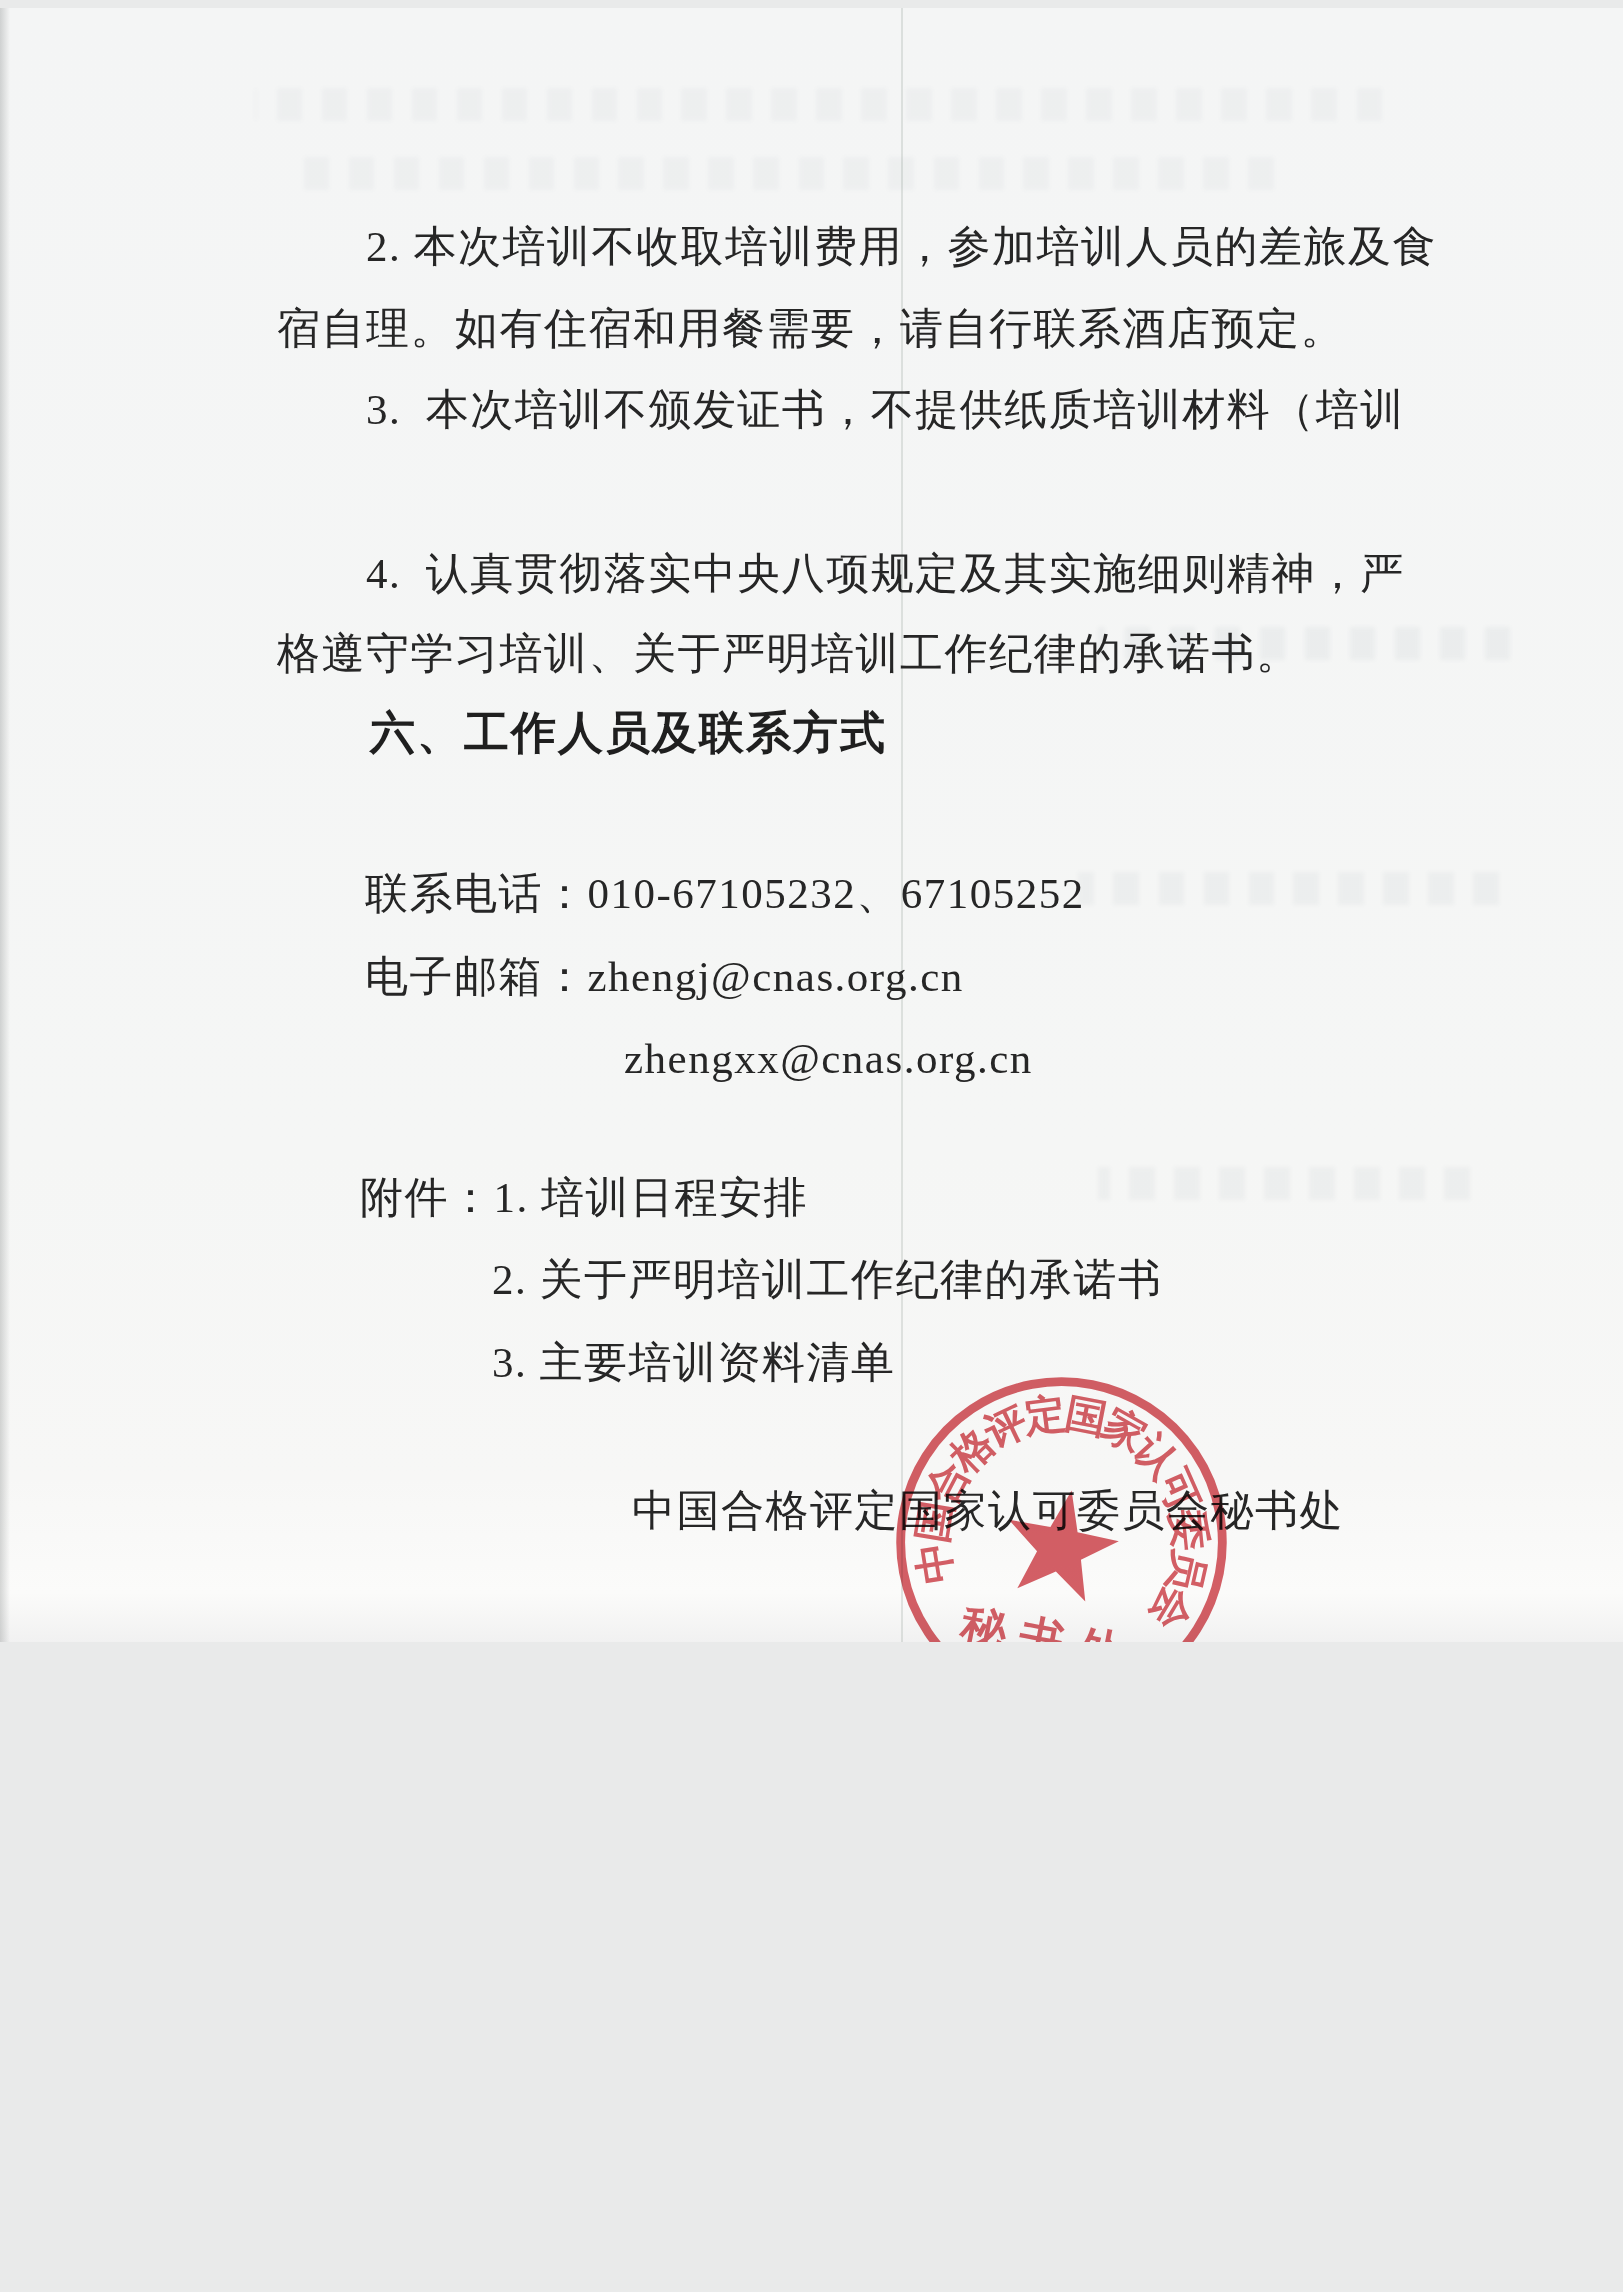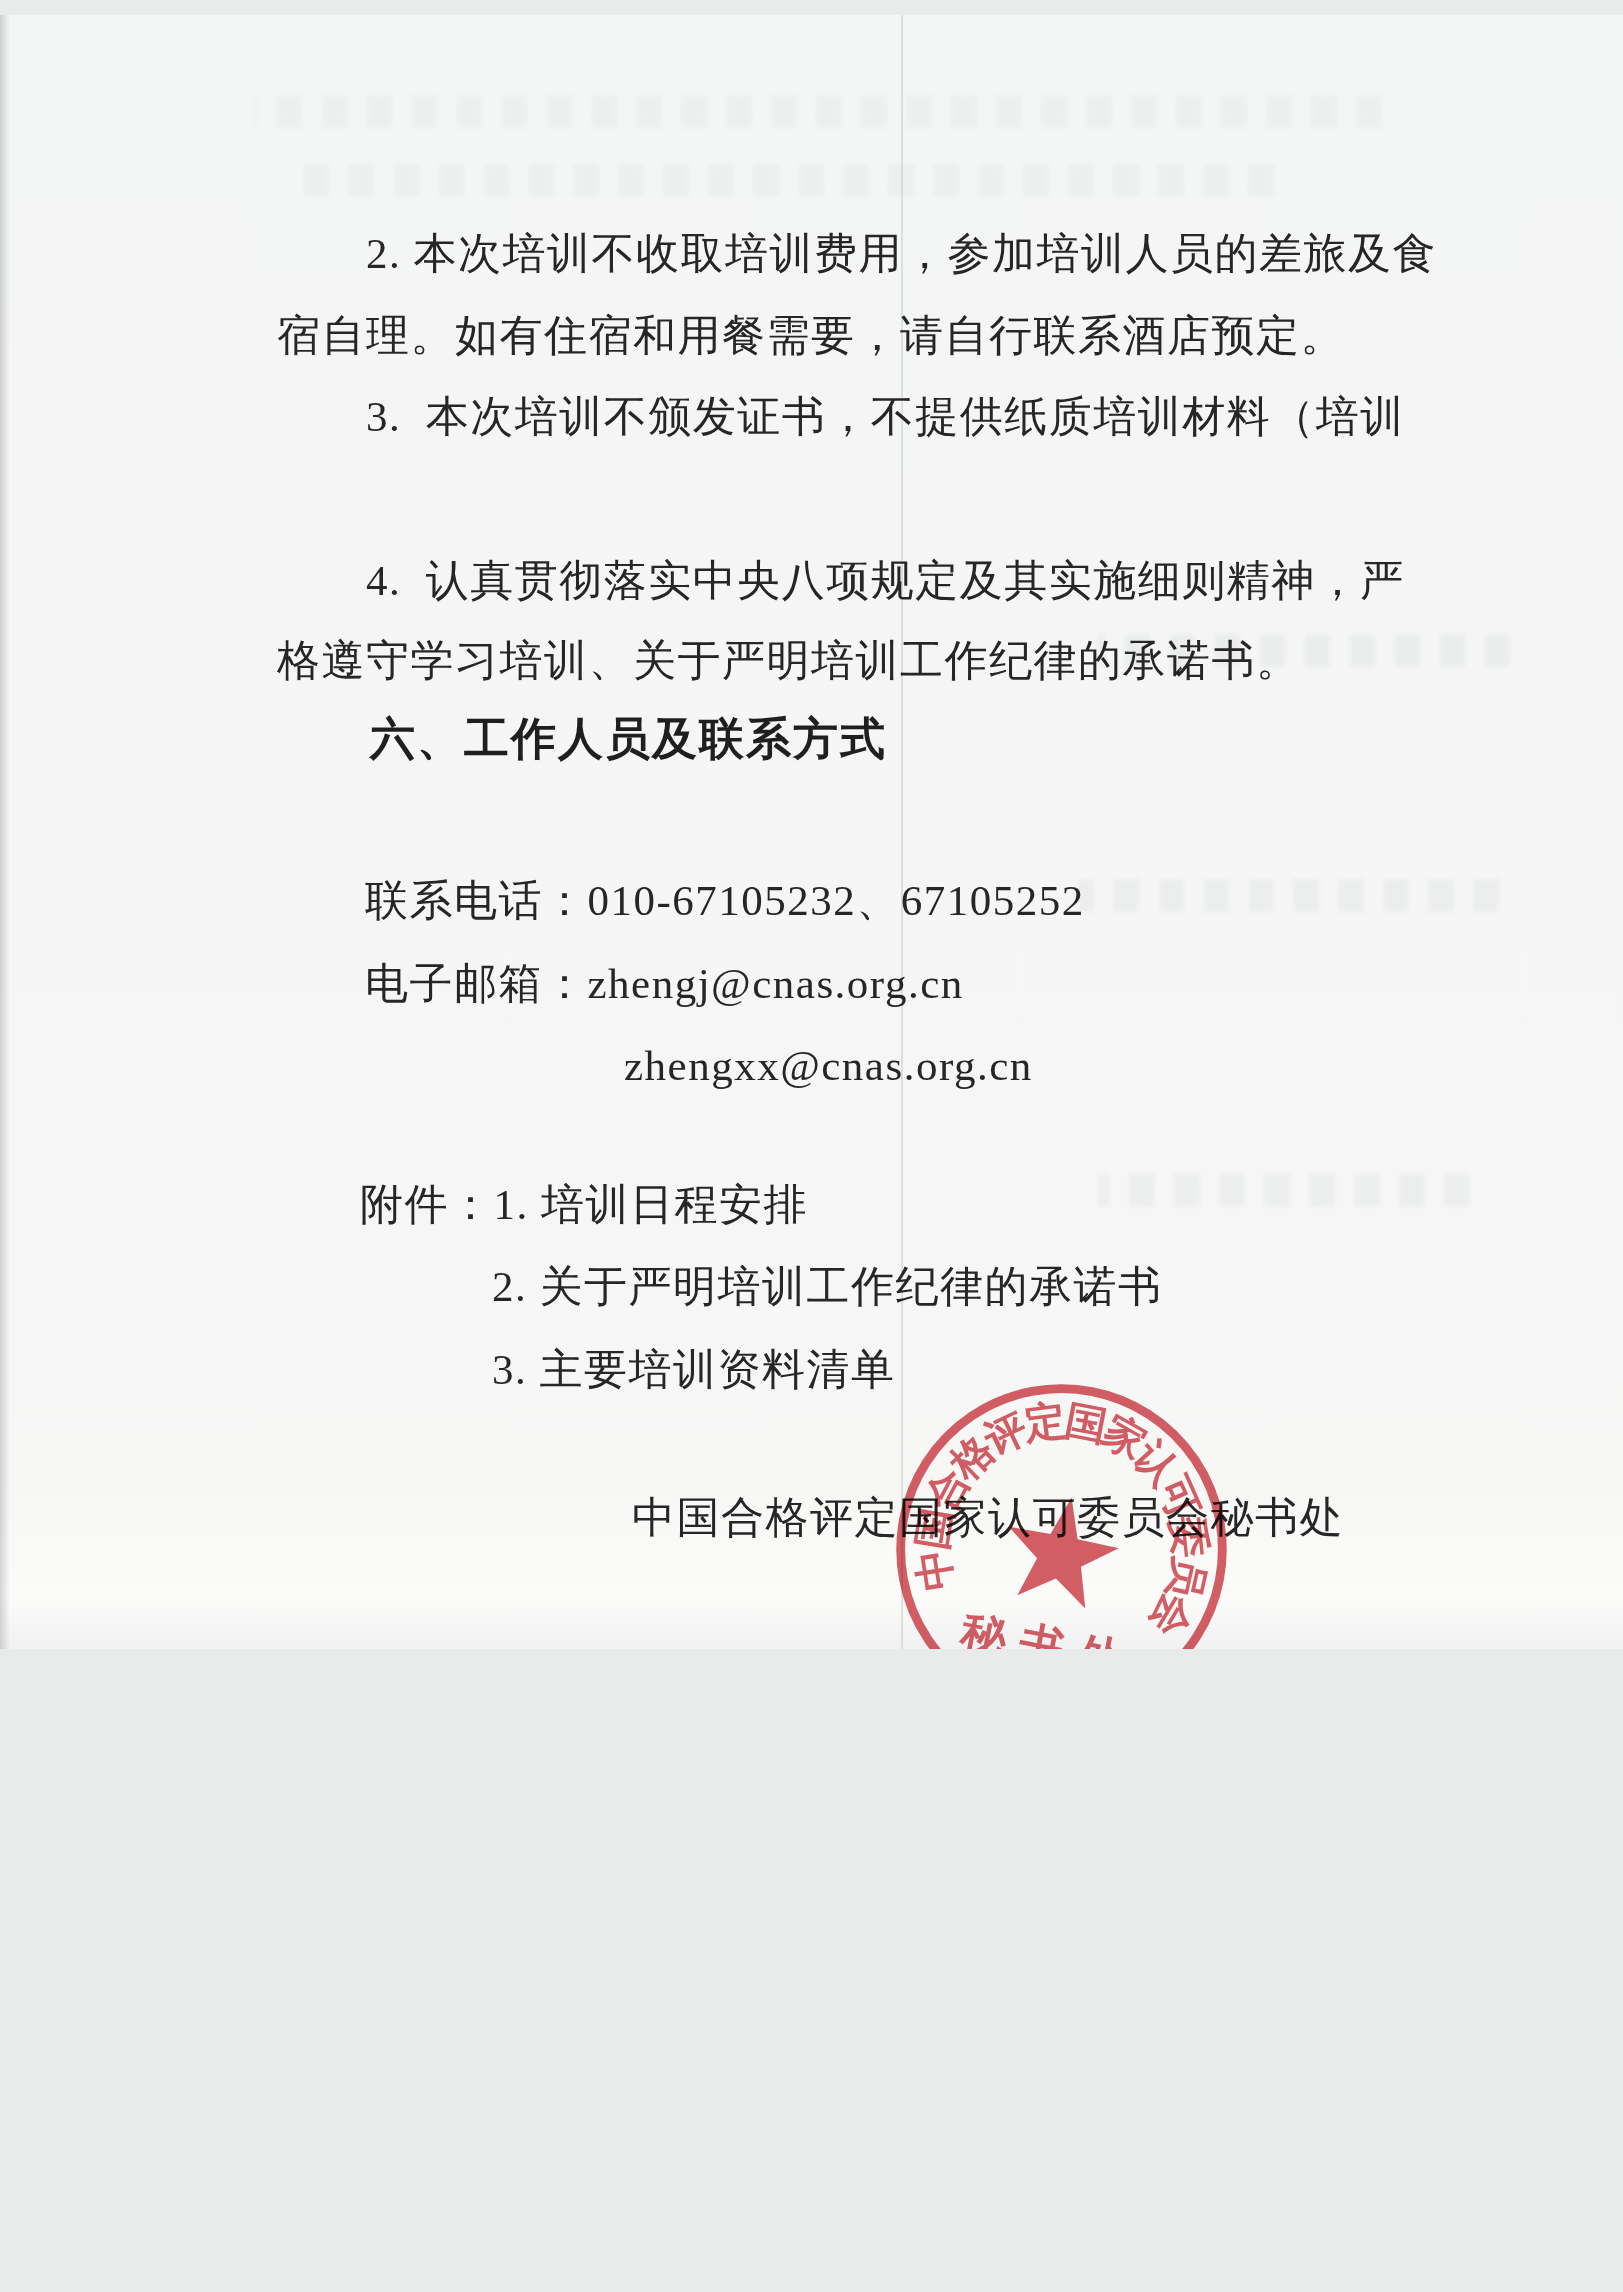--- a/index.html
+++ b/index.html
@@ -1,35 +1,35 @@
 <!DOCTYPE html>
 <html><head>
 <meta charset="utf-8">
 <style>
   html,body{margin:0;padding:0;background:#e9eaea;}
   .page{
     position:relative;
     width:1623px;height:1634px;
-    margin:15px auto;
+    margin:8px auto;
     background:linear-gradient(180deg,#f4f5f5 0%,#f5f6f5 70%,#f7f7f6 90%,#fbfbfa 97%,#f1f1f1 100%);
     overflow:hidden;
     font-family:"Liberation Serif","DejaVu Serif",serif;
     color:#262626;
   }
   .edge-left{position:absolute;left:0;top:0;width:9.8px;height:100%;
     background:linear-gradient(90deg,rgba(110,115,115,.28),rgba(110,115,115,0));}
   .scanline{position:absolute;left:901px;top:0;width:2px;height:100%;
     background:rgba(168,178,170,.32);}
   .bottom-line{position:absolute;left:0;top:2272px;width:100%;height:2px;background:rgba(190,193,196,.45);}
   .doc-line{
     position:absolute;
     font-size:43px;line-height:59px;letter-spacing:1.5px;white-space:pre;
   }
   .heading{
-    font-family:Liberation Serif, serif;
+    font-family:Liberation Sans, sans-serif;
     font-weight:700;font-size:45px;letter-spacing:2px;color:#1f1f1f;
   }
   .pagenum{
     position:absolute;left:829px;top:2133px;
     font-family:"Liberation Sans","DejaVu Sans",sans-serif;
     font-size:27.4px;color:#3a3a3a;letter-spacing:0;
   }
   .ghost{
     position:absolute;height:33px;opacity:.06;filter:blur(2px);
     background:repeating-linear-gradient(90deg,#5a6b78 0 25.5px,transparent 25.5px 45px);

